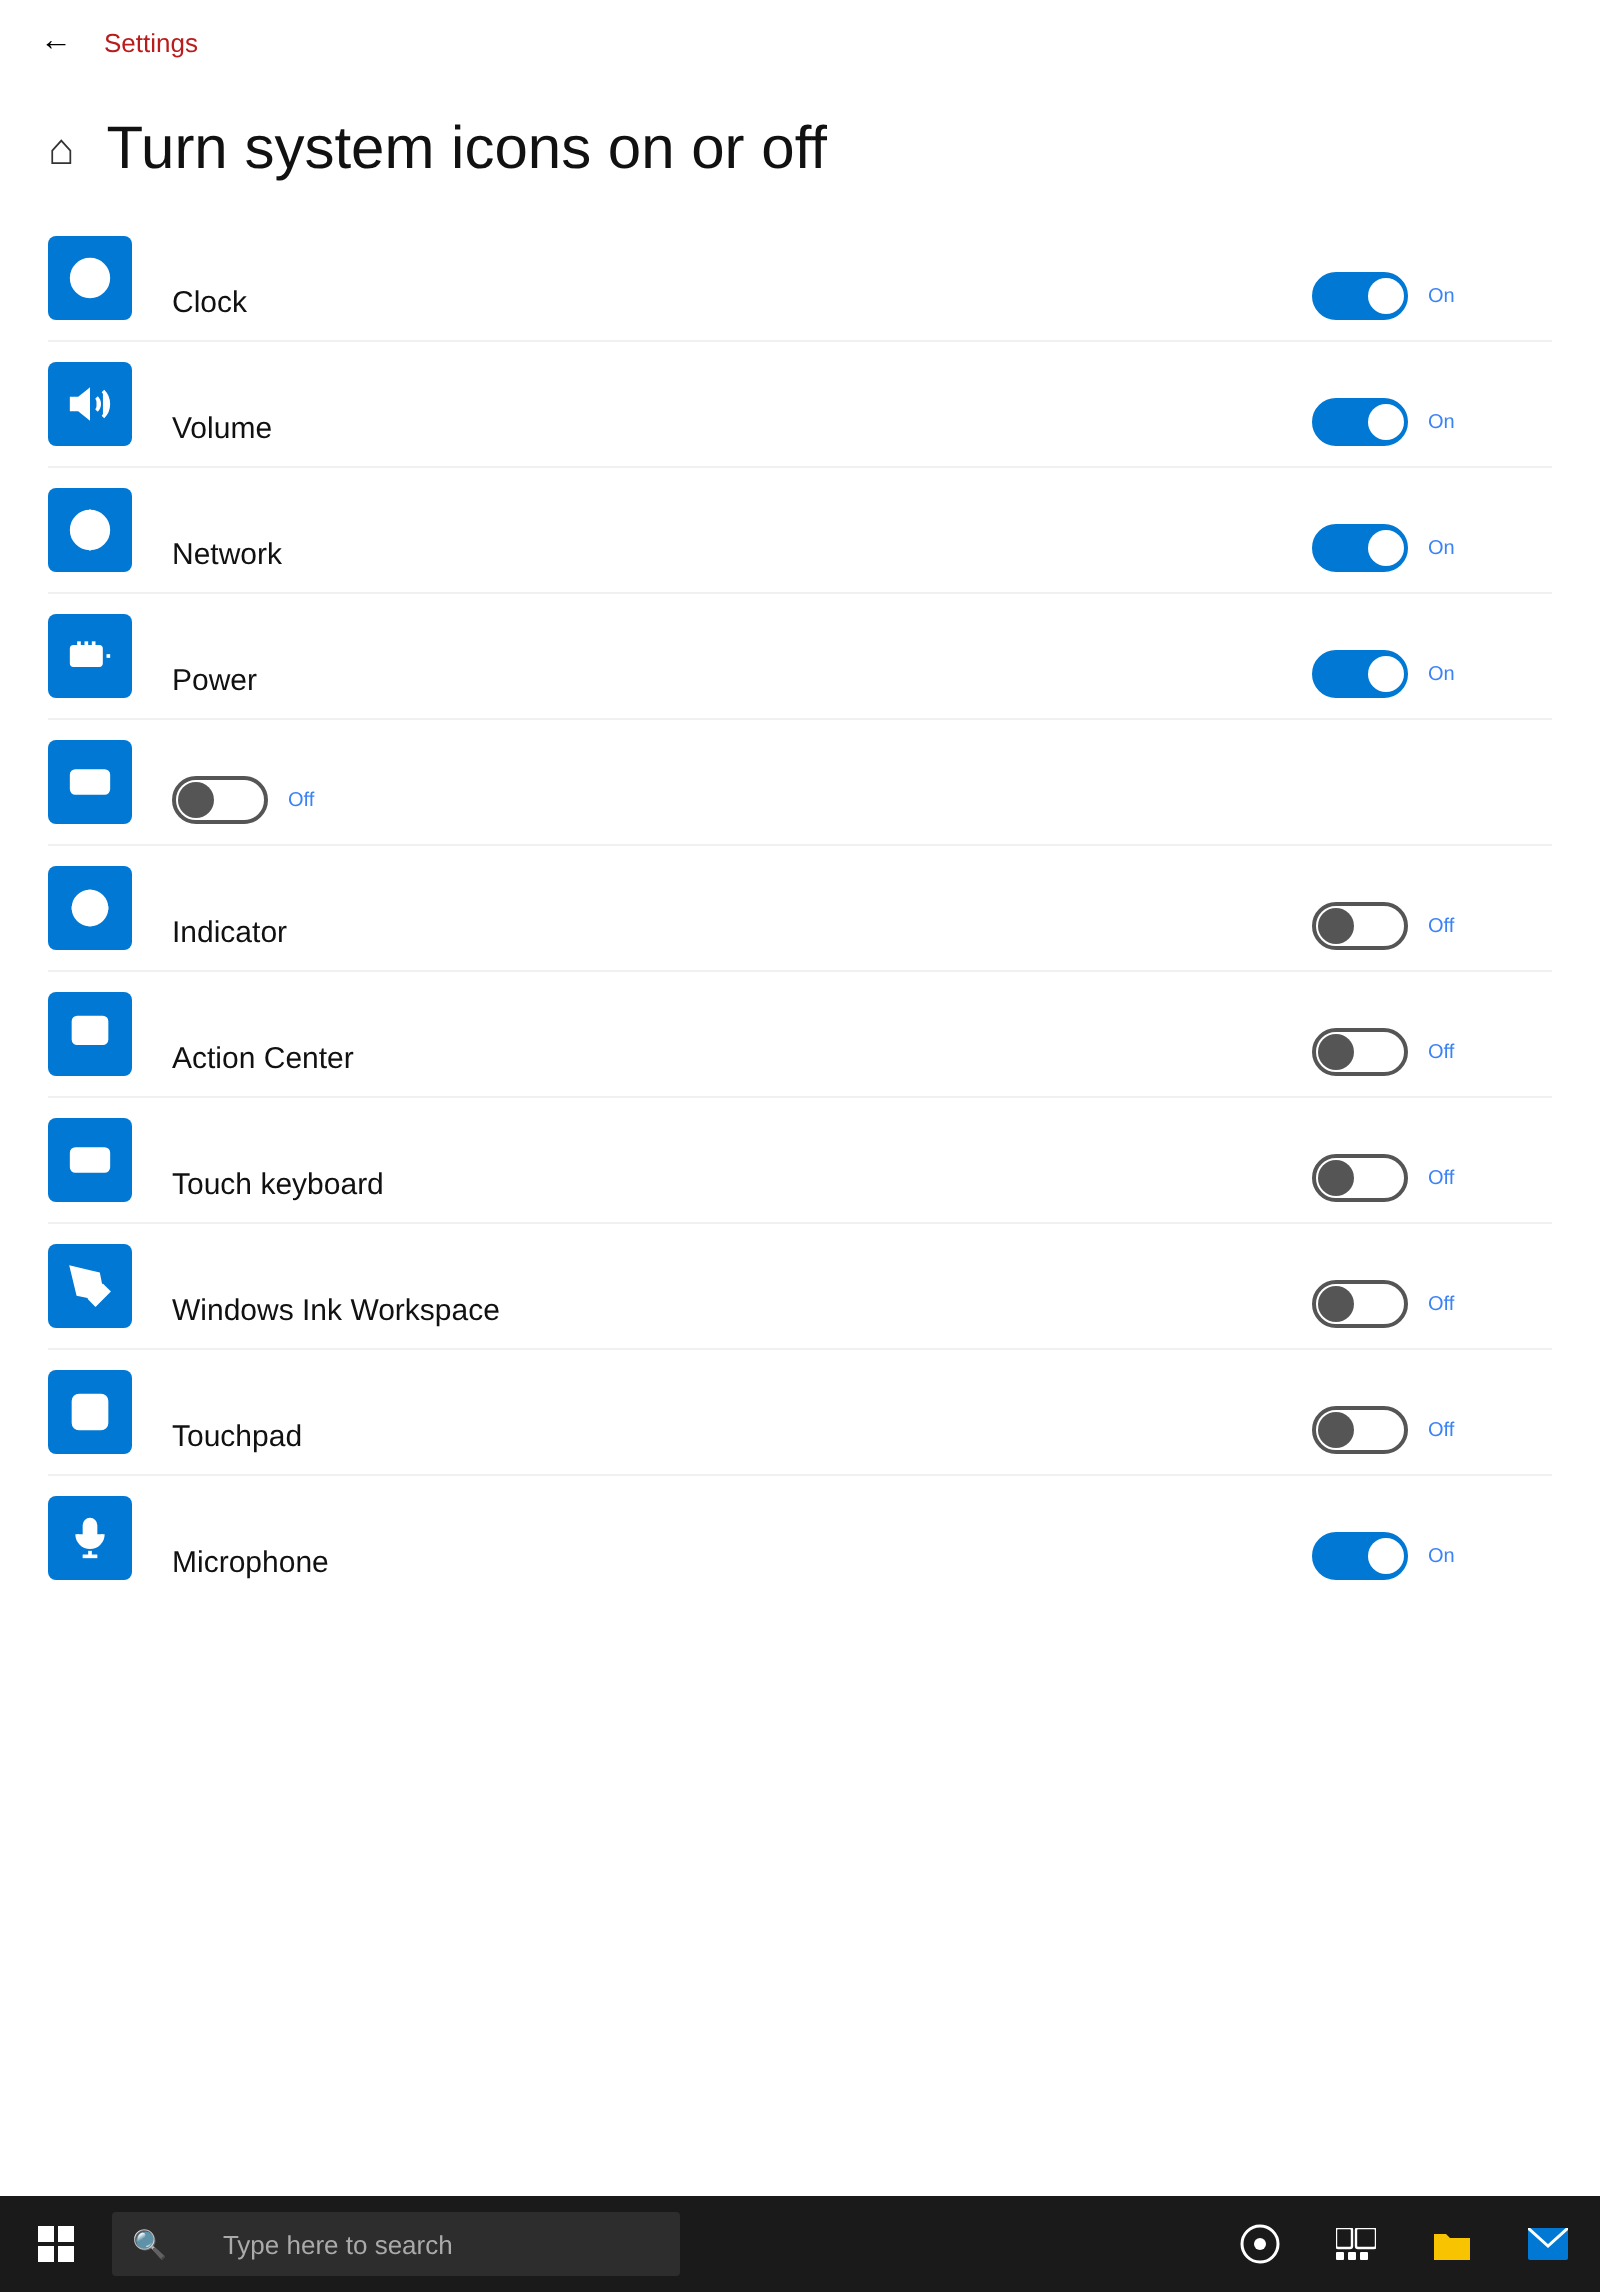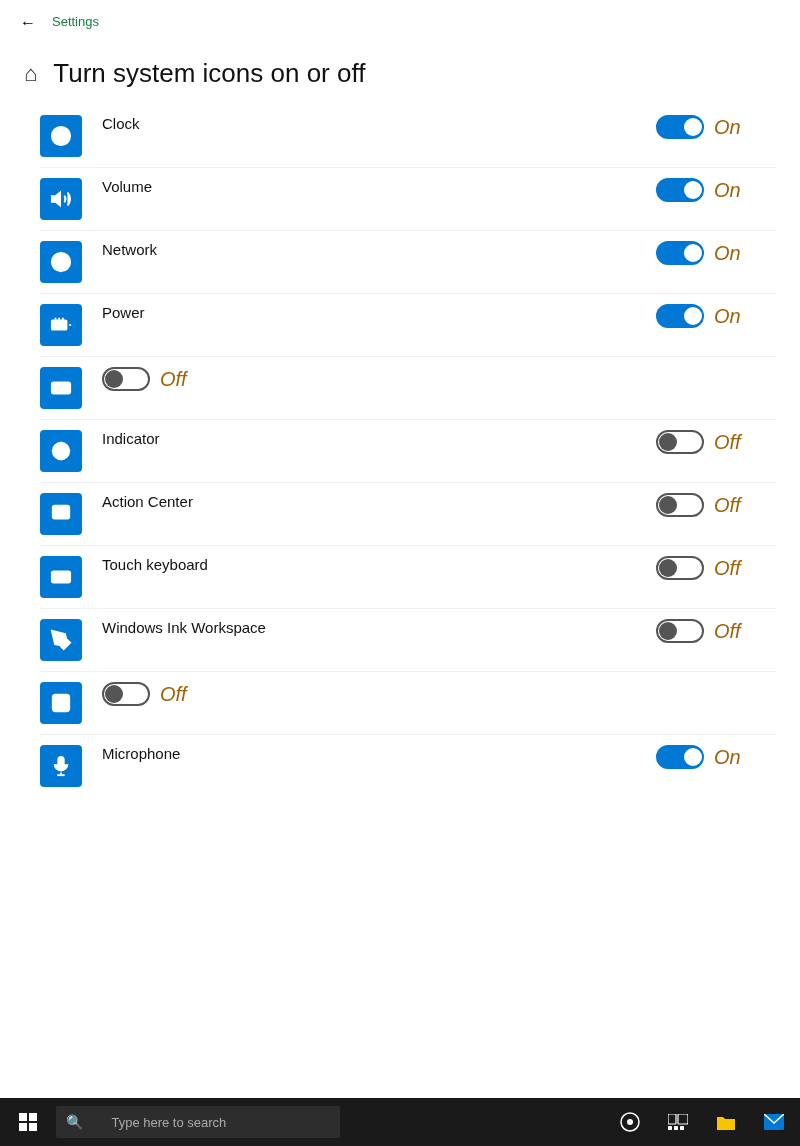--- a/index.html
+++ b/index.html
@@ -26,54 +26,53 @@
       background: none;
       border: none;
       cursor: pointer;
       font-size: 16px;
       color: #000;
       margin-right: 12px;
       padding: 4px;
     }
     .title-bar-text {
       font-size: 13px;
-      color: #15803d;
+      color: #b91c1c;
     }
 
     
     .page-header {
       display: flex;
       align-items: center;
       padding: 16px 24px 16px 24px;
       background: #fff;
     }
     .home-icon {
       font-size: 22px;
       color: #333;
       margin-right: 16px;
     }
     .page-title {
-      font-size: 26px;
+      font-size: 30px;
       font-weight: 300;
       color: #111;
     }
 
     
     .settings-list {
       flex: 1;
       overflow-y: auto;
       padding: 0 24px;
     }
 
     .setting-row {
       display: flex;
-      align-items: flex-start;
+      align-items: flex-end;
       padding: 10px 0;
       border-bottom: 1px solid #f0f0f0;
-      margin-left: 16px;
     }
     .setting-row:last-child {
       border-bottom: none;
     }
 
     .icon-box {
       width: 42px;
       height: 42px;
       background: #0078d4;
       border-radius: 4px;
@@ -128,24 +127,23 @@
     .toggle.on .toggle-knob {
       left: 26px;
       background: #fff;
     }
     .toggle.off .toggle-knob {
       left: 1px;
       background: #555;
     }
 
     .toggle-label {
-      font-size: 20px;
-      color: #a16207;
+      font-size: 10px;
+      color: #3b82f6;
       min-width: 30px;
-      font-style: italic;
     }
 
     
     .taskbar {
       height: 48px;
       background: #1a1a1a;
       display: flex;
       align-items: center;
       padding: 0 4px;
       flex-shrink: 0;
@@ -370,20 +368,21 @@
       </div>
     </div>
     <div class="setting-row">
       <div class="icon-box">
         <svg width="22" height="22" viewBox="0 0 24 24" fill="none" stroke="white" stroke-width="2">
       <rect x="3" y="3" width="18" height="18" rx="3"></rect>
       <line x1="3" y1="10" x2="21" y2="10"></line>
       <line x1="12" y1="10" x2="12" y2="21"></line>
     </svg>
       </div>
+      <span class="setting-label">Touchpad</span>
       <div class="toggle-area">
         <div class="toggle off">
           <div class="toggle-knob"></div>
         </div>
         <span class="toggle-label">Off</span>
       </div>
     </div>
     <div class="setting-row">
       <div class="icon-box">
         <svg width="22" height="22" viewBox="0 0 24 24" fill="none" stroke="white" stroke-width="2">

